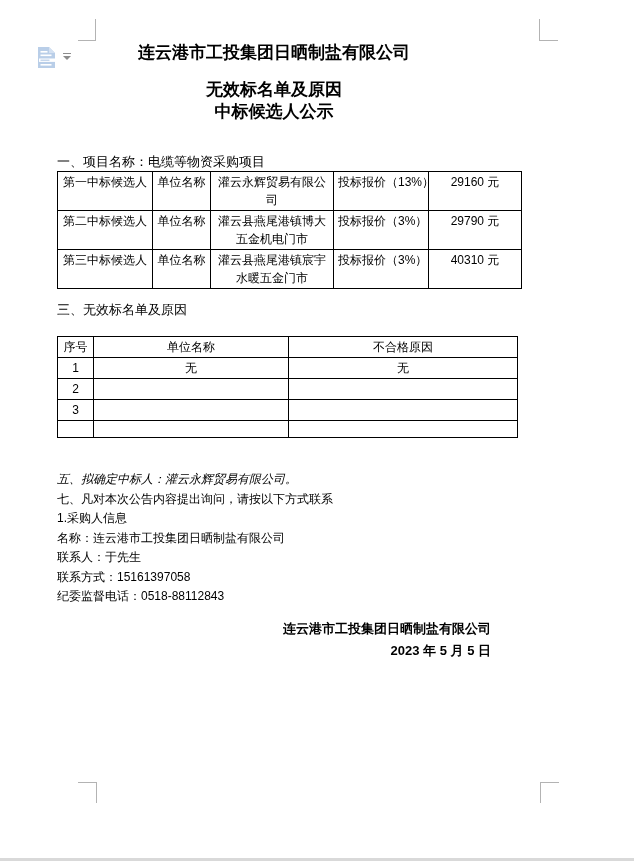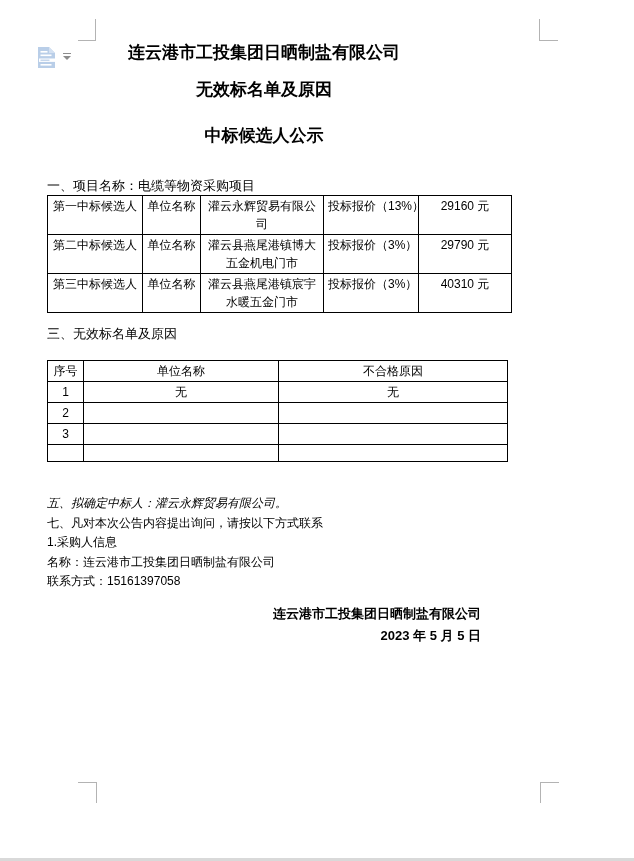--- a/index.html
+++ b/index.html
@@ -29,27 +29,27 @@
     color:#8c8c8c;font-size:9px;line-height:8px;text-align:center;
   }
   .paste-caret::before{
     content:"";position:absolute;left:1px;top:0;width:8px;height:1px;background:#8c8c8c;
   }
   .paste-caret::after{
     content:"";position:absolute;left:1px;top:3px;
     border-left:4px solid transparent;border-right:4px solid transparent;border-top:4px solid #8c8c8c;
   }
   
-  .doc{position:absolute;left:8px;top:40px;width:562px;padding:0 89px 0 39px;box-sizing:border-box;}
+  .doc{position:absolute;left:18px;top:40px;width:562px;padding:0 89px 0 39px;box-sizing:border-box;}
   .title{
     text-align:center;font-weight:bold;font-size:17px;line-height:20px;margin:0;
   }
   .title.t1{margin-top:3px;}
   .title.t2{margin-top:17px;}
-  .title.t3{margin-top:26px;}
+  .title.t3{margin-top:2px;}
   .body-line{font-size:13px;line-height:19px;margin:0;}
   .sec1{margin-top:30px;}
   table{border-collapse:collapse;table-layout:fixed;width:457px;font-size:12px;}
   td,th{border:1px solid #000;vertical-align:top;padding:1px 4px;line-height:18px;font-weight:normal;text-align:center;}
   .tbl-candidates tr{height:38px;}
   .tbl-candidates .c1{width:86px;}
   .tbl-candidates .c2{width:49px;}
   .tbl-candidates .c3{width:114px;}
   .tbl-candidates .c4{width:86px;white-space:nowrap;}
   .tbl-candidates .c5{width:84px;white-space:nowrap;}
@@ -152,21 +152,23 @@
           <td class="i3"></td>
         </tr>
       </tbody>
     </table>
 
     <p class="para sec5">五、拟确定中标人：灌云永辉贸易有限公司。</p>
     <p class="para">七、凡对本次公告内容提出询问，请按以下方式联系</p>
 
     <p class="para">1.采购人信息</p>
     <p class="para">名称：连云港市工投集团日晒制盐有限公司</p>
+    <p class="para">联系人：于先生</p>
     <p class="para">联系方式：15161397058</p>
+    <p class="para">纪委监督电话：0518-88112843</p>
 
     <div class="signature">
       <div>连云港市工投集团日晒制盐有限公司</div>
       <div>2023 年 5 月 5 日</div>
     </div>
 
   </div>
 
   <div class="page-bottom-edge"></div>
 </div>

